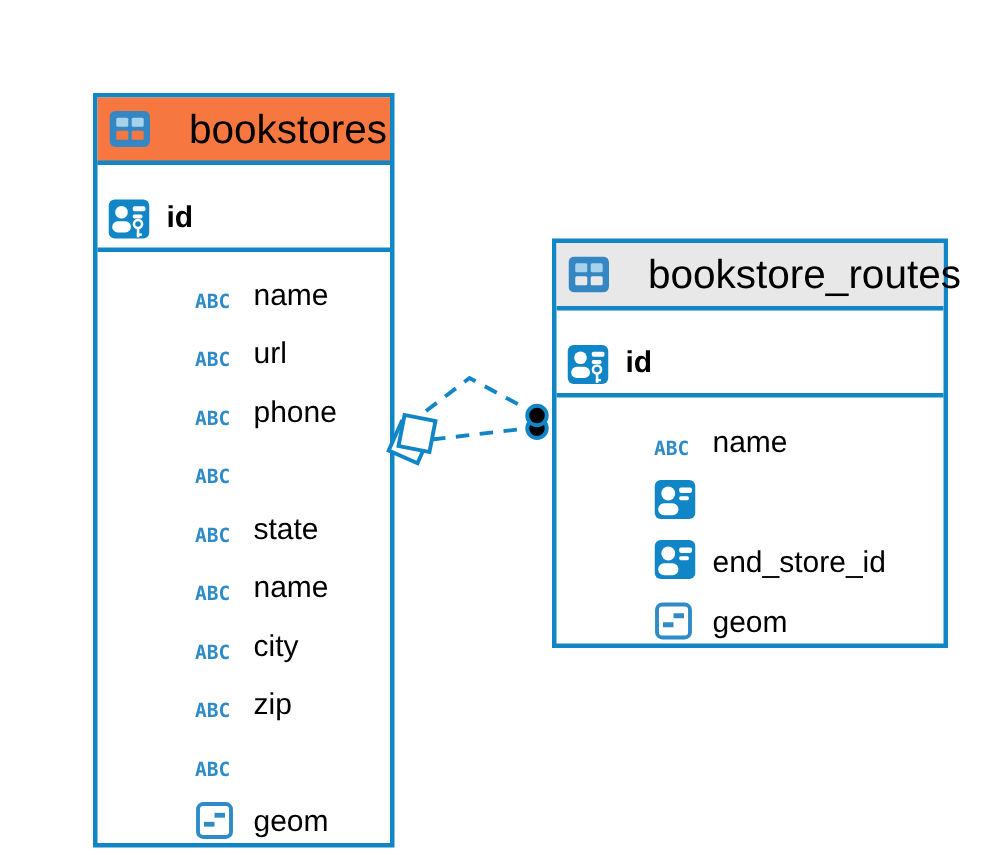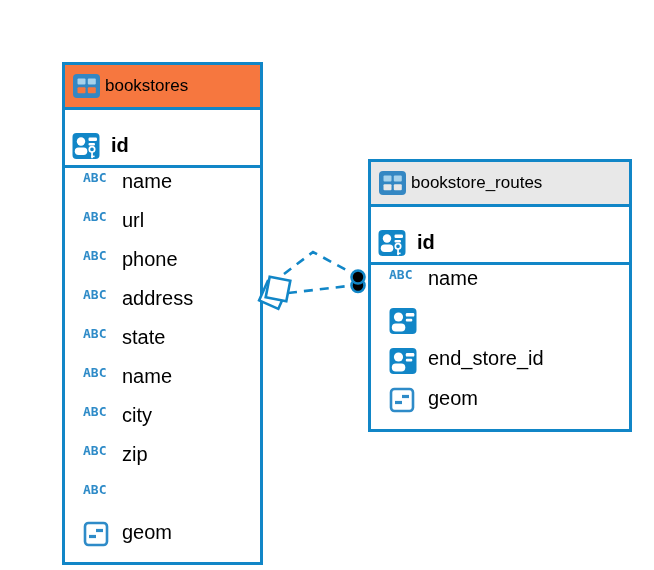--- a/index.html
+++ b/index.html
@@ -27,45 +27,46 @@
   }
   #table-0 { left: 62px; top: 62px; width: 201px; }
   #table-1 { left: 368px; top: 159px; width: 264px; }
   .thead {
     height: 42px;
     background: var(--hdr, #eee);
     border-bottom: 3px solid var(--blue);
     display: flex;
     align-items: center;
     padding: 0 8px;
-    gap: 2px;
-    font-size: 17px;
+    gap: 23px;
+    font-size: 27px;
     white-space: nowrap;
   }
   .keyrow {
     height: 39px;
     border-bottom: 3px solid var(--blue);
     display: flex;
     align-items: center;
     padding: 0 7px;
     gap: 9px;
     font-size: 20px;
     font-weight: bold;
     white-space: nowrap;
     margin-top: 16px;
   }
   .cols { padding: 2px 0; }
   .row {
     height: 39px;
     display: flex;
-    align-items: flex-start;
+    align-items: flex-end;
     padding: 0 18px;
     gap: 9px;
     font-size: 20px;
     white-space: nowrap;
+    margin-left: 47px;
   }
   #table-1 .row { height: 40px; }
   .icon-slot {
     width: 30px;
     display: inline-flex;
     align-items: center;
     justify-content: flex-start;
     flex: 0 0 30px;
   }
   .abc {
@@ -140,21 +141,20 @@
         <div class="row">
           <span class="icon-slot">
             <span class="abc">ABC</span>
           </span>
           <span>phone</span>
         </div>
         <div class="row">
           <span class="icon-slot">
             <span class="abc">ABC</span>
           </span>
-          <span>address</span>
         </div>
         <div class="row">
           <span class="icon-slot">
             <span class="abc">ABC</span>
           </span>
           <span>state</span>
         </div>
         <div class="row">
           <span class="icon-slot">
             <span class="abc">ABC</span>

